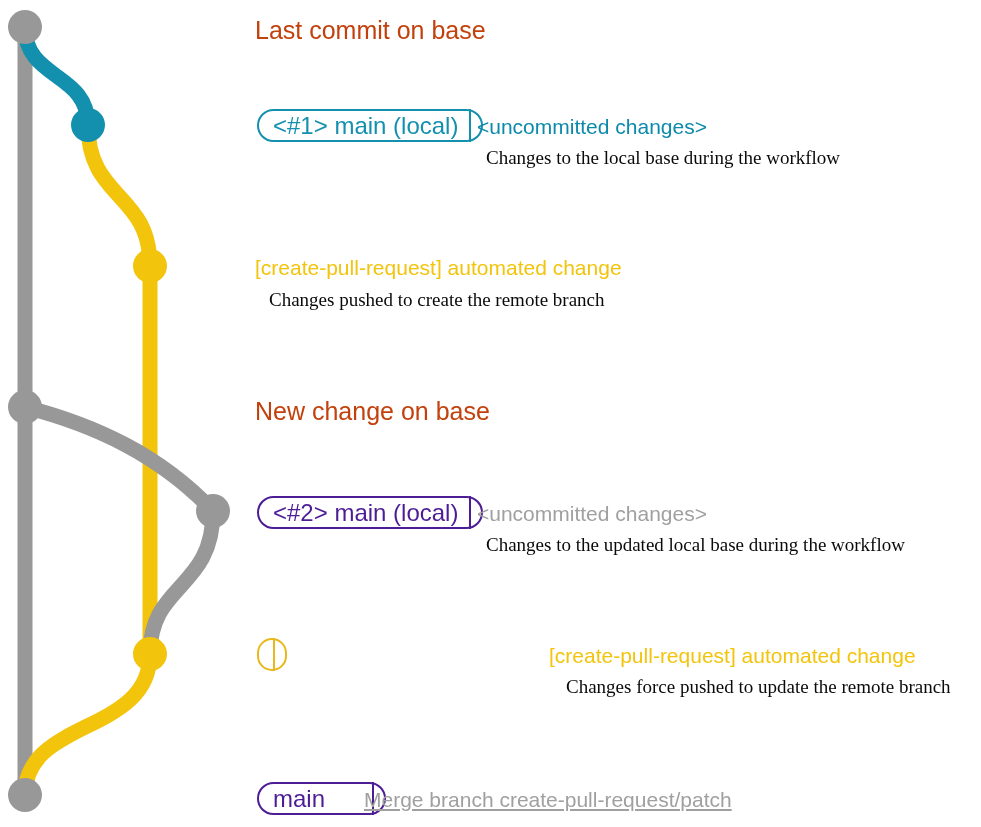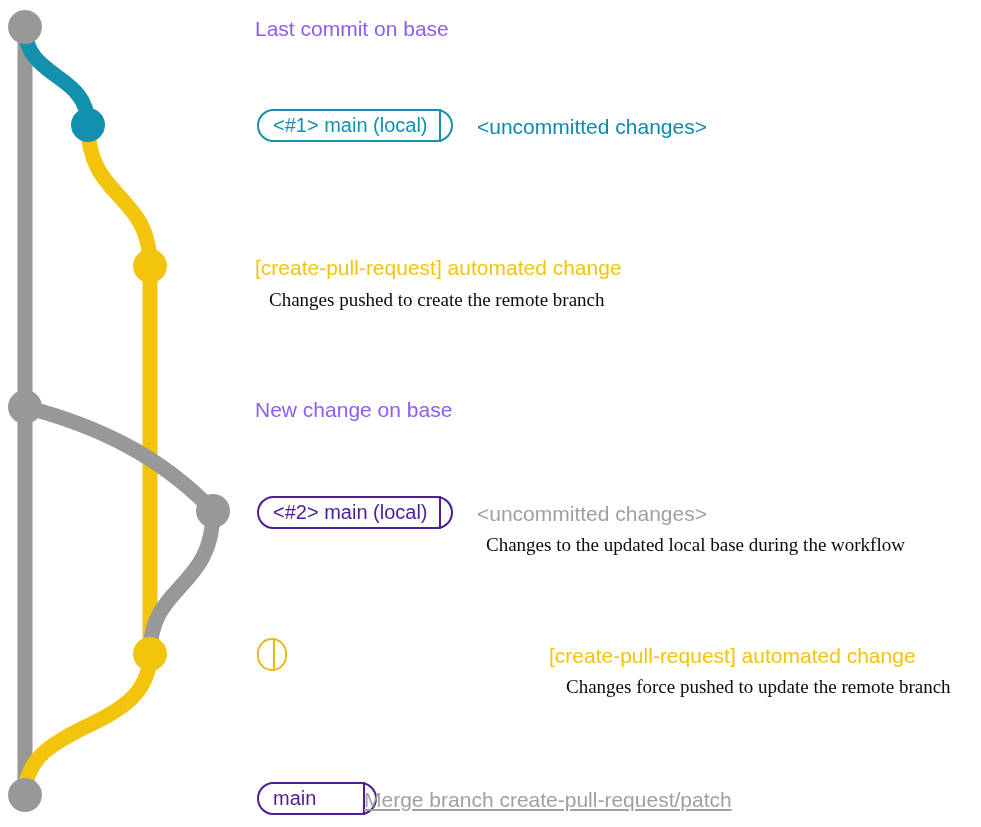--- a/index.html
+++ b/index.html
@@ -30,38 +30,38 @@
     left: 0;
     top: 0;
     width: 981px;
     height: 827px;
   }
 
   
   .caption {
     position: absolute;
     font-family: "Liberation Sans", sans-serif;
-    font-size: 21px;
-    color: #8b5cf6;
+    font-size: 25px;
+    color: #c2410c;
     white-space: nowrap;
     line-height: 1;
   }
 
   
   .pill {
     position: absolute;
     display: inline-flex;
     align-items: center;
     box-sizing: border-box;
     height: 33px;
     padding: 0 10px 0 14px;
     border: 2px solid currentColor;
     border-radius: 17px;
     font-family: "Liberation Sans", sans-serif;
-    font-size: 20px;
+    font-size: 24px;
     white-space: nowrap;
     background: #ffffff;
   }
   .pill .pill-text {
     display: block;
     padding-right: 11px;
   }
   .pill .pill-divider {
     display: block;
     width: 2px;
@@ -125,20 +125,21 @@
 
 <div id="labels-layer">
 
   <div class="caption" style="left:255px; top:18px;">Last commit on base</div>
 
   <div class="pill teal" style="left:257px; top:109px;">
     <span class="pill-text">&lt;#1&gt; main (local)</span>
     <span class="pill-divider"></span>
   </div>
   <div class="subject teal" style="left:477px; top:116px;">&lt;uncommitted changes&gt;</div>
+  <div class="note" style="left:486px; top:148px;">Changes to the local base during the workflow</div>
 
   <div class="subject yellow" style="left:255px; top:257px;">[create-pull-request] automated change</div>
   <div class="note" style="left:269px; top:290px;">Changes pushed to create the remote branch</div>
 
   <div class="caption" style="left:255px; top:399px;">New change on base</div>
 
   <div class="pill gray" style="left:257px; top:496px;">
     <span class="pill-text">&lt;#2&gt; main (local)</span>
     <span class="pill-divider"></span>
   </div>

